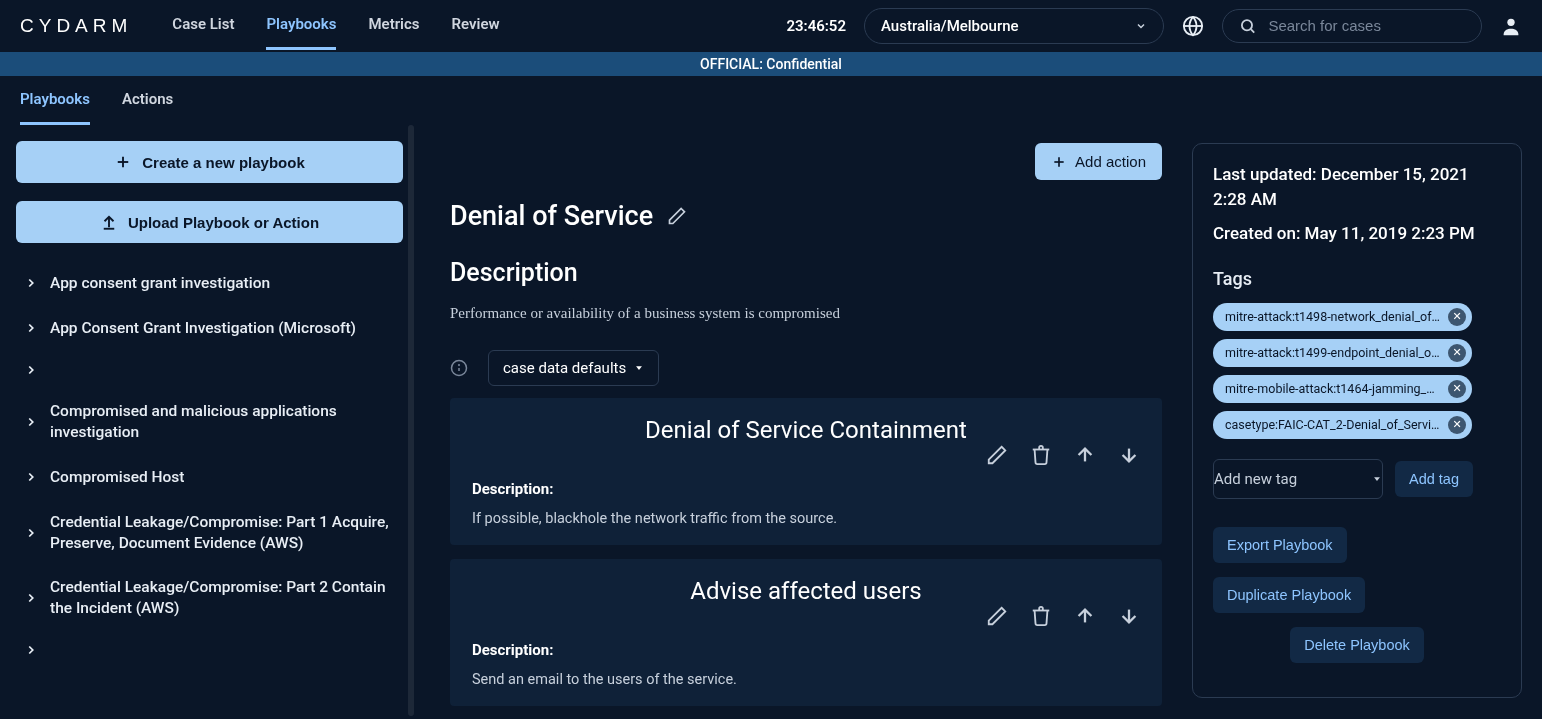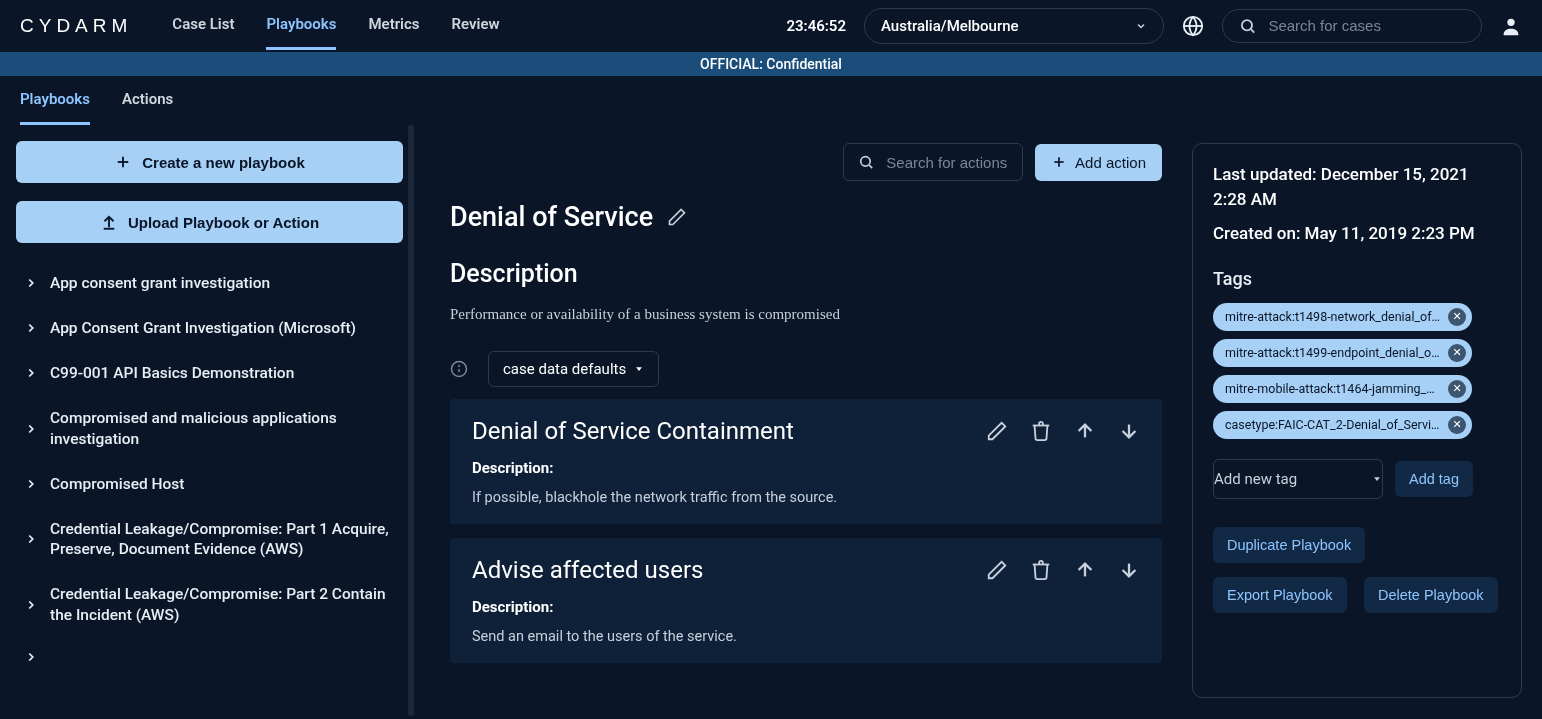--- a/index.html
+++ b/index.html
@@ -100,21 +100,21 @@
   .defaults-row { display: flex; align-items: center; gap: 20px; margin-top: 28px; margin-bottom: 12px;}
   .info-icon { color: #7a879a; }
   .pill-select {
     display: flex; align-items: center; gap: 8px; border: 1px solid #2b3b52;
     border-radius: 6px; padding: 8px 14px; cursor: pointer; font-size: 15px; color:#fff;
   }
 
   .step-card {
     background: #0f2138; border-radius: 4px; padding: 18px 22px; margin-bottom: 14px;
   }
-  .step-head { display: flex; align-items: center; }
+  .step-head { display: flex; align-items: center; flex-direction: column; }
   .step-head h3 { font-size: 24px; font-weight: 400; color: #fff; }
   .step-actions { margin-left: auto; display: flex; gap: 22px; color: #c7d0dc; }
   .step-actions svg { cursor: pointer; }
   .step-label { font-size: 15px; font-weight: 700; color: #fff; margin-top: 14px; }
   .step-text { font-size: 14.5px; color: #c7d0dc; margin-top: 12px; }
 
   
   .meta-panel {
     width: 330px; margin: 18px 20px 18px 0; padding: 18px 20px;
     border: 1px solid #2b3b52; border-radius: 10px; overflow:hidden;
@@ -220,21 +220,20 @@
       <div class="playbook-item">
           <svg class="chev" width="14" height="14" viewBox="0 0 24 24" fill="none" stroke="currentColor" stroke-width="3">
             <polyline points="9 18 15 12 9 6"></polyline>
           </svg>
           <span class="lbl">App Consent Grant Investigation (Microsoft)</span>
         </div>
       <div class="playbook-item">
           <svg class="chev" width="14" height="14" viewBox="0 0 24 24" fill="none" stroke="currentColor" stroke-width="3">
             <polyline points="9 18 15 12 9 6"></polyline>
           </svg>
-          <span class="lbl">C99-001 API Basics Demonstration</span>
         </div>
       <div class="playbook-item">
           <svg class="chev" width="14" height="14" viewBox="0 0 24 24" fill="none" stroke="currentColor" stroke-width="3">
             <polyline points="9 18 15 12 9 6"></polyline>
           </svg>
           <span class="lbl">Compromised and malicious applications investigation</span>
         </div>
       <div class="playbook-item">
           <svg class="chev" width="14" height="14" viewBox="0 0 24 24" fill="none" stroke="currentColor" stroke-width="3">
             <polyline points="9 18 15 12 9 6"></polyline>
@@ -256,27 +255,20 @@
       <div class="playbook-item">
           <svg class="chev" width="14" height="14" viewBox="0 0 24 24" fill="none" stroke="currentColor" stroke-width="3">
             <polyline points="9 18 15 12 9 6"></polyline>
           </svg>
         </div>
     </div>
   </div>
 
   <div class="center">
     <div class="center-top">
-      <div class="action-search">
-        <svg width="20" height="20" viewBox="0 0 24 24" fill="none" stroke="#c7d0dc" stroke-width="2.5">
-            <circle cx="11" cy="11" r="7"></circle>
-            <line x1="21" y1="21" x2="16.65" y2="16.65"></line>
-          </svg>
-        <input placeholder="Search for actions" style="">
-      </div>
       <button class="btn-add">
         <svg width="16" height="16" viewBox="0 0 24 24" fill="none" stroke="#0a1628" stroke-width="2.5">
             <line x1="12" y1="5" x2="12" y2="19"></line>
             <line x1="5" y1="12" x2="19" y2="12"></line>
           </svg>
         <span>Add action</span>
       </button>
     </div>
 
     <div class="title-row">
@@ -392,19 +384,19 @@
       <div class="tag-select">
         <span>Add new tag</span>
         <svg width="10" height="10" viewBox="0 0 24 24" fill="#c7d0dc">
             <polygon points="5,8 19,8 12,17"></polygon>
           </svg>
       </div>
       <button class="btn-ghost">Add tag</button>
     </div>
 
     <div class="panel-actions">
+      <button class="btn-ghost">Export Playbook</button>
       <button class="btn-ghost">Duplicate Playbook</button>
-      <button class="btn-ghost">Export Playbook</button>
       <button class="btn-ghost" style="margin-left:auto;margin-right:auto">Delete Playbook</button>
     </div>
   </div>
 
 </div>
 
 </body></html>

